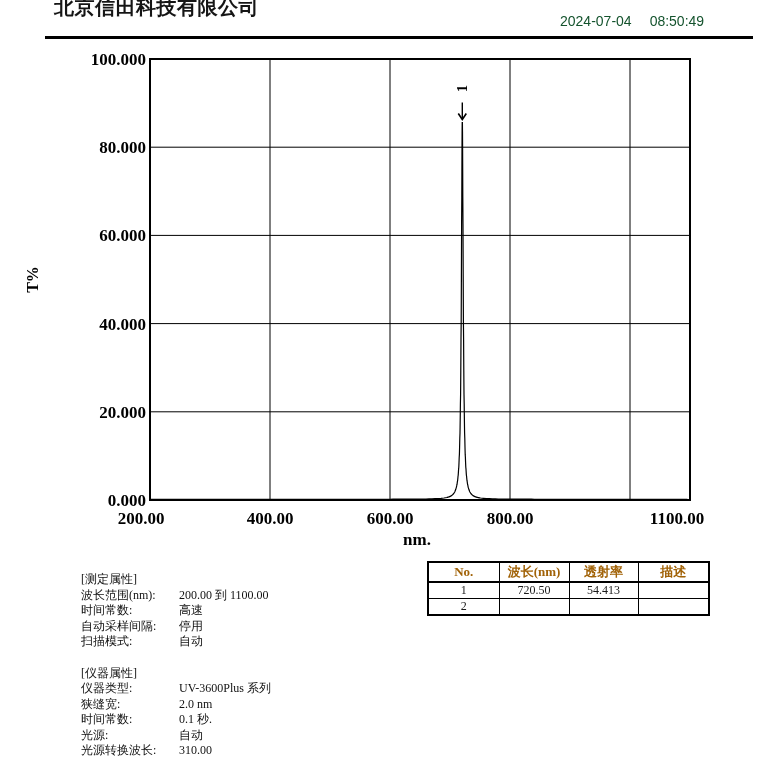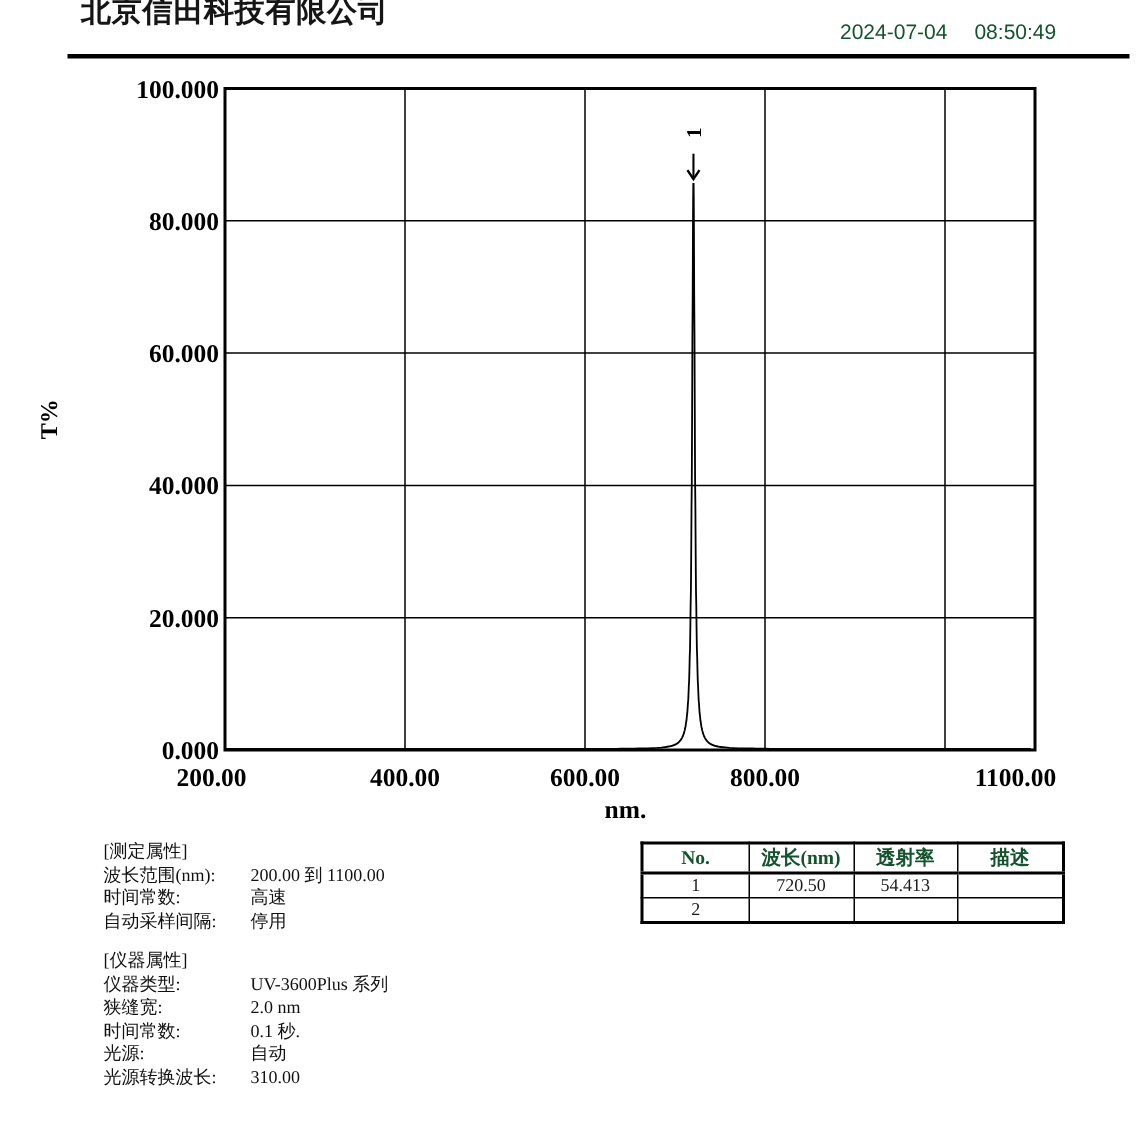--- a/index.html
+++ b/index.html
@@ -18,37 +18,37 @@
   .datetime .time{margin-left:18px;}
   .header-rule{position:absolute;left:45px;top:36px;width:708px;height:3px;background:#000;}
 
   svg#chart{position:absolute;left:0;top:0;}
   .ticktext{font-family:"Liberation Serif",serif;font-weight:700;fill:#000;}
 
   .props{
     position:absolute;left:65px;top:556px;width:360px;
     font-family:"Liberation Serif",serif;font-size:12px;line-height:15.5px;color:#111;
   }
-  .props section{margin:4px;}
+  .props section{margin:16px;}
   .props section + section{margin-top:11px;}
   .prop-heading{white-space:nowrap;}
   .prop-row{white-space:nowrap;}
   .prop-label{display:inline-block;width:98px;}
   .prop-value{display:inline-block;}
 
   table.results{
     position:absolute;left:427px;top:561px;width:281px;
     border-collapse:collapse;table-layout:fixed;
     border:2px solid #000;
     font-family:"Liberation Serif",serif;color:#1a1a1a;
   }
   table.results th{
     font-size:13px;font-weight:700;height:17px;padding:0;
     border-left:1px solid #000;border-right:1px solid #000;border-bottom:2px solid #000;
-    text-align:center;color:#14532d;
+    text-align:center;color:#a16207;
   }
   table.results td{
     font-size:12px;height:12px;padding:0 7px;
     border:1px solid #000;
   }
   td.c{text-align:center;padding:0;}
   td.r{text-align:center;}
 </style>
 </head>
 <body>
@@ -89,20 +89,21 @@
       <path d="M458.3,113.46765000000005 L462.3,119.46765000000005 L466.3,113.46765000000005" fill="none" stroke="#000" stroke-width="1.6"></path>
       <text transform="translate(467.3 88.46765000000005) rotate(-90)" text-anchor="middle" font-size="14" class="ticktext">1</text>
     </svg>
 
   <div class="props">
       <section>
         <div class="prop-heading">[测定属性]</div>
         <div class="prop-row"><span class="prop-label">波长范围(nm):</span><span class="prop-value">200.00 到 1100.00</span></div>
         <div class="prop-row"><span class="prop-label">时间常数:</span><span class="prop-value">高速</span></div>
         <div class="prop-row"><span class="prop-label">自动采样间隔:</span><span class="prop-value">停用</span></div>
+        <div class="prop-row"><span class="prop-label">扫描模式:</span><span class="prop-value">自动</span></div>
       </section>
       <section>
         <div class="prop-heading">[仪器属性]</div>
         <div class="prop-row"><span class="prop-label">仪器类型:</span><span class="prop-value">UV-3600Plus 系列</span></div>
         <div class="prop-row"><span class="prop-label">狭缝宽:</span><span class="prop-value">2.0 nm</span></div>
         <div class="prop-row"><span class="prop-label">时间常数:</span><span class="prop-value">0.1 秒.</span></div>
         <div class="prop-row"><span class="prop-label">光源:</span><span class="prop-value">自动</span></div>
         <div class="prop-row"><span class="prop-label">光源转换波长:</span><span class="prop-value">310.00</span></div>
       </section>
     </div>

